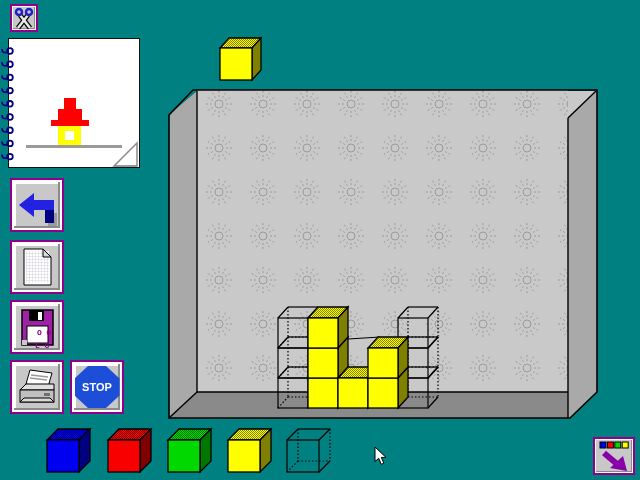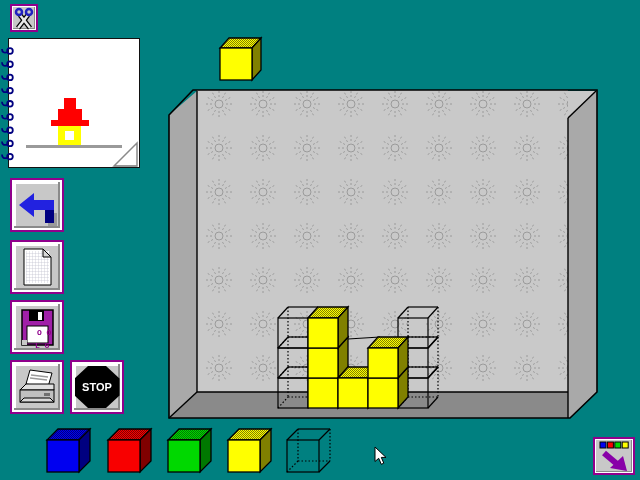--- a/index.html
+++ b/index.html
@@ -5,21 +5,21 @@
   html,body{margin:0;padding:0;}
   #screen{position:relative;width:640px;height:480px;overflow:hidden;
           font-family:"Liberation Sans",sans-serif;padding-left:35px;}
   .btn{position:absolute;border:2px solid #90008C;background:#C8C8C8;
        box-shadow: inset 0 0 0 2px #FFFFFF, inset -5px -5px 0 -1px #8A8A8A, inset 5px 5px 0 -1px #FFFFFF;
        display:flex;align-items:center;justify-content:center;box-sizing:border-box;cursor:pointer;}
   #scene{position:absolute;left:0;top:0;}
   #notepad{position:absolute;left:8px;top:38px;width:132px;height:130px;
            background:#FFFFFF;border:1px solid #111;box-sizing:border-box;}
   #notepad svg{position:absolute;left:-8px;top:0;}
-  #stop-sign{width:45px;height:42px;background:#000000;color:#fff;
+  #stop-sign{width:45px;height:42px;background:#1d4ed8;color:#fff;
      clip-path:polygon(30% 0,70% 0,100% 30%,100% 70%,70% 100%,30% 100%,0 70%,0 30%);
      display:flex;align-items:center;justify-content:center;
      font-weight:bold;font-size:11px;letter-spacing:0px;font-family:"Liberation Sans",sans-serif;}
   .flabel{position:absolute;color:#90008C;font-weight:bold;font-size:8px;line-height:8px;
           font-family:"Liberation Mono",monospace;}
 </style>
 </head>
 <body>
 
 <div id="screen" style="background: rgb(0, 128, 128);">

